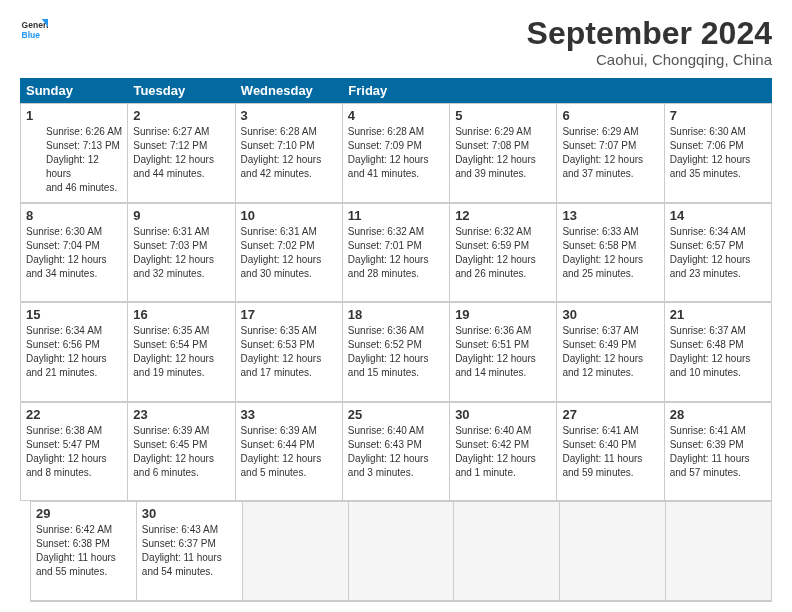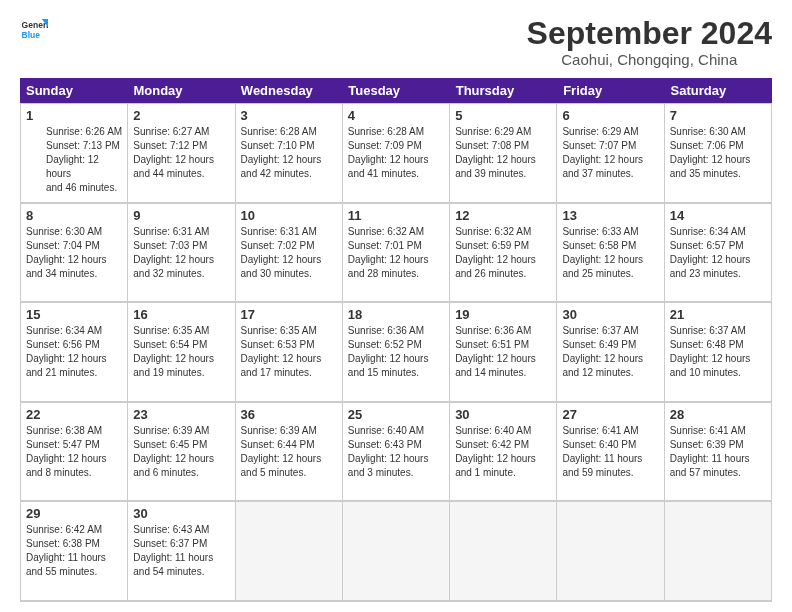--- a/index.html
+++ b/index.html
@@ -26,41 +26,41 @@
     .logo {
       display: flex;
       align-items: center;
       gap: 4px;
     }
     .logo-icon {
       width: 28px;
       height: 28px;
     }
     .title-block {
-      text-align: center;
+      text-align: right;
     }
     .month-title {
       font-size: 32px;
       font-weight: bold;
       color: #333;
       line-height: 1.1;
     }
     .location {
       font-size: 15px;
       color: #555;
     }
     .calendar {
       flex: 1;
       display: flex;
       flex-direction: column;
     }
     .cal-header-row {
       display: grid;
       grid-template-columns: repeat(7, 1fr);
-      background: #4c1d95;
+      background: #0369a1;
     }
     .cal-header-cell {
       color: #fff;
       font-weight: bold;
       font-size: 13px;
       padding: 5px 6px;
       text-align: left;
     }
     .cal-body {
       flex: 1;
@@ -69,20 +69,21 @@
     }
     .cal-week {
       display: grid;
       grid-template-columns: repeat(7, 1fr);
       flex: 1;
       border-left: 1px solid #ccc;
       border-top: 1px solid #ccc;
     }
     .cal-week:last-child {
       border-bottom: 1px solid #ccc;
+      margin-left: 10px;
     }
     .cal-cell {
       border-right: 1px solid #ccc;
       border-bottom: 1px solid #ccc;
       padding: 4px 5px;
       font-size: 10.5px;
       color: #333;
       background: #fff;
       vertical-align: top;
       min-height: 80px;
@@ -118,26 +119,23 @@
     </div>
     <div class="title-block">
       <div class="month-title">September 2024</div>
       <div class="location">Caohui, Chongqing, China</div>
     </div>
   </div>
 
   <div class="calendar">
     <div class="cal-header-row">
       <div class="cal-header-cell">Sunday</div>
-      <div class="cal-header-cell">Monday</div>
+      <div class="cal-header-cell">Tuesday</div>
       <div class="cal-header-cell">Wednesday</div>
-      <div class="cal-header-cell">Tuesday</div>
-      <div class="cal-header-cell">Thursday</div>
       <div class="cal-header-cell">Friday</div>
-      <div class="cal-header-cell">Saturday</div>
     </div>
     <div class="cal-body" id="cal-body">
     <div class="cal-week">
           <div class="cal-cell">
             <span class="day-num">1</span>
             <div class="cell-info" style="white-space: pre-line; margin-left: 20px;">Sunrise: 6:26 AM
 Sunset: 7:13 PM
 Daylight: 12 hours
 and 46 minutes.</div>
           </div>
@@ -295,21 +293,21 @@
 and 8 minutes.</div>
           </div>
           <div class="cal-cell">
             <span class="day-num">23</span>
             <div class="cell-info" style="white-space: pre-line;">Sunrise: 6:39 AM
 Sunset: 6:45 PM
 Daylight: 12 hours
 and 6 minutes.</div>
           </div>
           <div class="cal-cell">
-            <span class="day-num">36</span>
+            <span class="day-num">33</span>
             <div class="cell-info" style="white-space: pre-line;">Sunrise: 6:39 AM
 Sunset: 6:44 PM
 Daylight: 12 hours
 and 5 minutes.</div>
           </div>
           <div class="cal-cell">
             <span class="day-num">25</span>
             <div class="cell-info" style="white-space: pre-line;">Sunrise: 6:40 AM
 Sunset: 6:43 PM
 Daylight: 12 hours

